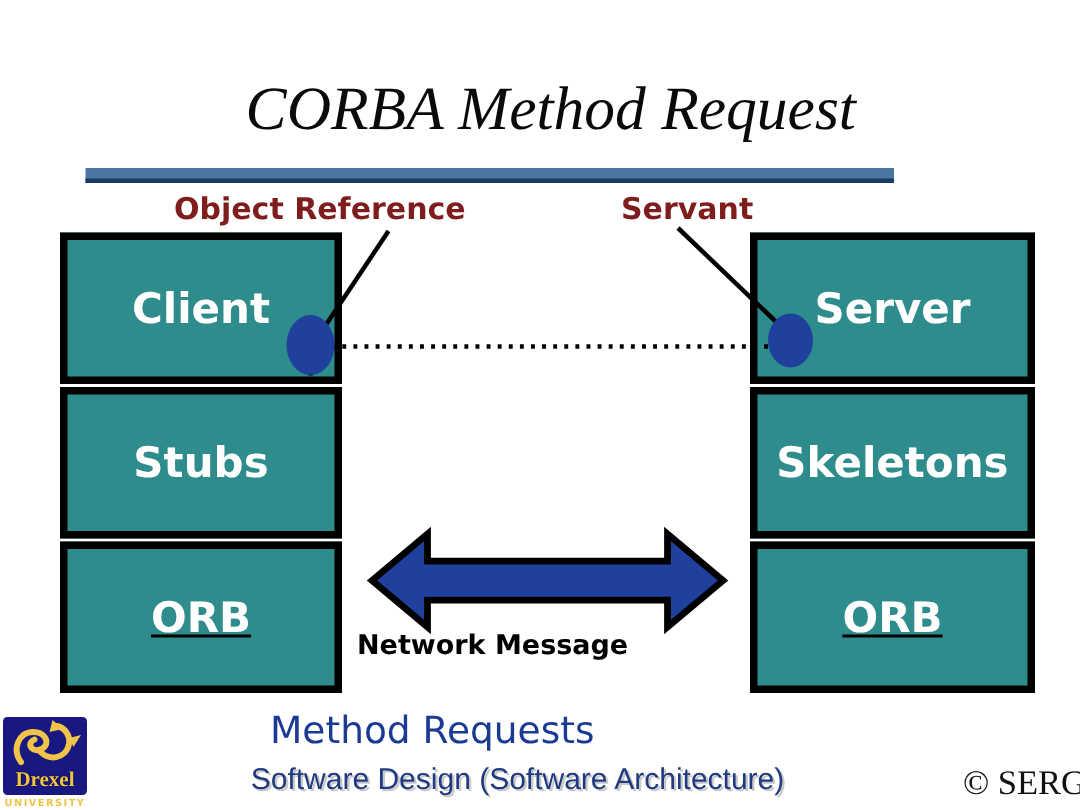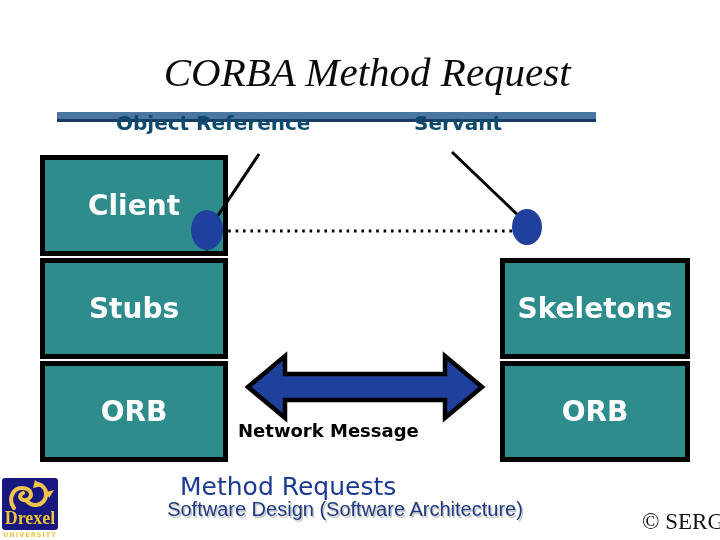--- a/index.html
+++ b/index.html
@@ -14,74 +14,74 @@
     position:absolute;top:48px;left:51%;transform:translateX(-50%);
     font-family:"Liberation Serif",serif;font-style:italic;font-weight:500;
     font-size:41px;color:#0a0a0a;white-space:nowrap;margin:0;
   }
   .title-rule{
     position:absolute;left:57px;top:112px;width:539px;height:7px;
     background:var(--rule_blue,#4C76A2);
     border-bottom:3px solid #1a3a66;
   }
   .ann-label{
-    position:absolute;top:111px;
-    font-weight:bold;font-size:20px;color:#0c4a6e;white-space:nowrap;
+    position:absolute;top:127px;
+    font-weight:bold;font-size:20px;color:#7f1d1d;white-space:nowrap;
     letter-spacing:0px;
   }
   .ann-objref{left:116px;}
   .ann-servant{left:414px;}
   .stack-box{
     position:absolute;width:178px;height:91px;
     background:var(--box_fill,#2E8C8C);
     border:5px solid #000;
     display:flex;align-items:center;justify-content:center;
   }
   .stack-box .box-label{
     color:#fff;font-weight:bold;font-size:28px;white-space:nowrap;
   }
   .col-left{left:40px;}
   .col-right{left:500px;width:180px;}
   .row-0{top:155px;}
   .row-1{top:258px;}
-  .row-2{top:361px;}
+  .row-2{top:361px;text-decoration:underline;}
   .overlay{
     position:absolute;left:0;top:0;width:720px;height:540px;
     pointer-events:none;z-index:5;
   }
   .net-caption{
     position:absolute;left:238px;top:420px;width:256px;
     font-weight:bold;font-size:18px;line-height:21px;
     color:#000;z-index:6;
   }
   .method-caption{
     position:absolute;left:180px;top:472px;width:366px;
     text-align:left;font-weight:normal;font-size:25px;
     color:var(--caption_blue,#1B3A94);z-index:6;white-space:nowrap;
   }
   .footer-course{
-    position:absolute;left:120px;top:498px;width:450px;text-align:center;
+    position:absolute;left:120px;top:509px;width:450px;text-align:center;
     font-family:"Liberation Sans",sans-serif;font-size:20px;
     color:#1F3A80;text-shadow:1.5px 1.5px 0 #c9c9c9;white-space:nowrap;z-index:6;
   }
   .copyright{
     position:absolute;left:642px;top:509px;
     font-family:"Liberation Serif",serif;font-size:23px;color:#111;
     white-space:nowrap;z-index:6;
   }
   .logo{
     position:absolute;left:2px;top:478px;width:58px;z-index:7;
   }
   .logo-square{
     width:56px;height:52px;background:var(--logo_navy,#181880);
     border-radius:3px;position:relative;
   }
   .logo-wordmark{
     position:absolute;left:0;bottom:1px;width:100%;text-align:center;
-    font-family:"Liberation Serif",serif;font-weight:bold;font-size:18px;
+    font-family:"Liberation Serif",serif;font-weight:bold;font-size:14px;
     color:var(--logo_gold,#F0C44A);text-shadow:0 0 1px #000;
   }
   .logo-subtext{
     width:56px;text-align:center;
     font-size:6.5px;font-weight:bold;letter-spacing:1px;
     color:var(--logo_gold,#F0C44A);margin-top:1px;white-space:nowrap;
   }
 </style>
 </head>
 <body>
@@ -97,20 +97,23 @@
   <div class="stack-box col-left row-1">
     <span class="box-label">Stubs</span>
   </div>
   <div class="stack-box col-left row-0">
     <span class="box-label">Client</span>
   </div>
   <div class="stack-box col-left row-2">
     <span class="box-label">ORB</span>
   </div>
 
+  <div class="stack-box col-right row-0">
+    <span class="box-label">Server</span>
+  </div>
   <div class="stack-box col-right row-1">
     <span class="box-label">Skeletons</span>
   </div>
   <div class="stack-box col-right row-2">
     <span class="box-label">ORB</span>
   </div>
 
   <svg class="overlay" viewBox="0 0 720 540">
 
     <line x1="259" y1="154" x2="211" y2="226" stroke="#000" stroke-width="3"></line>

